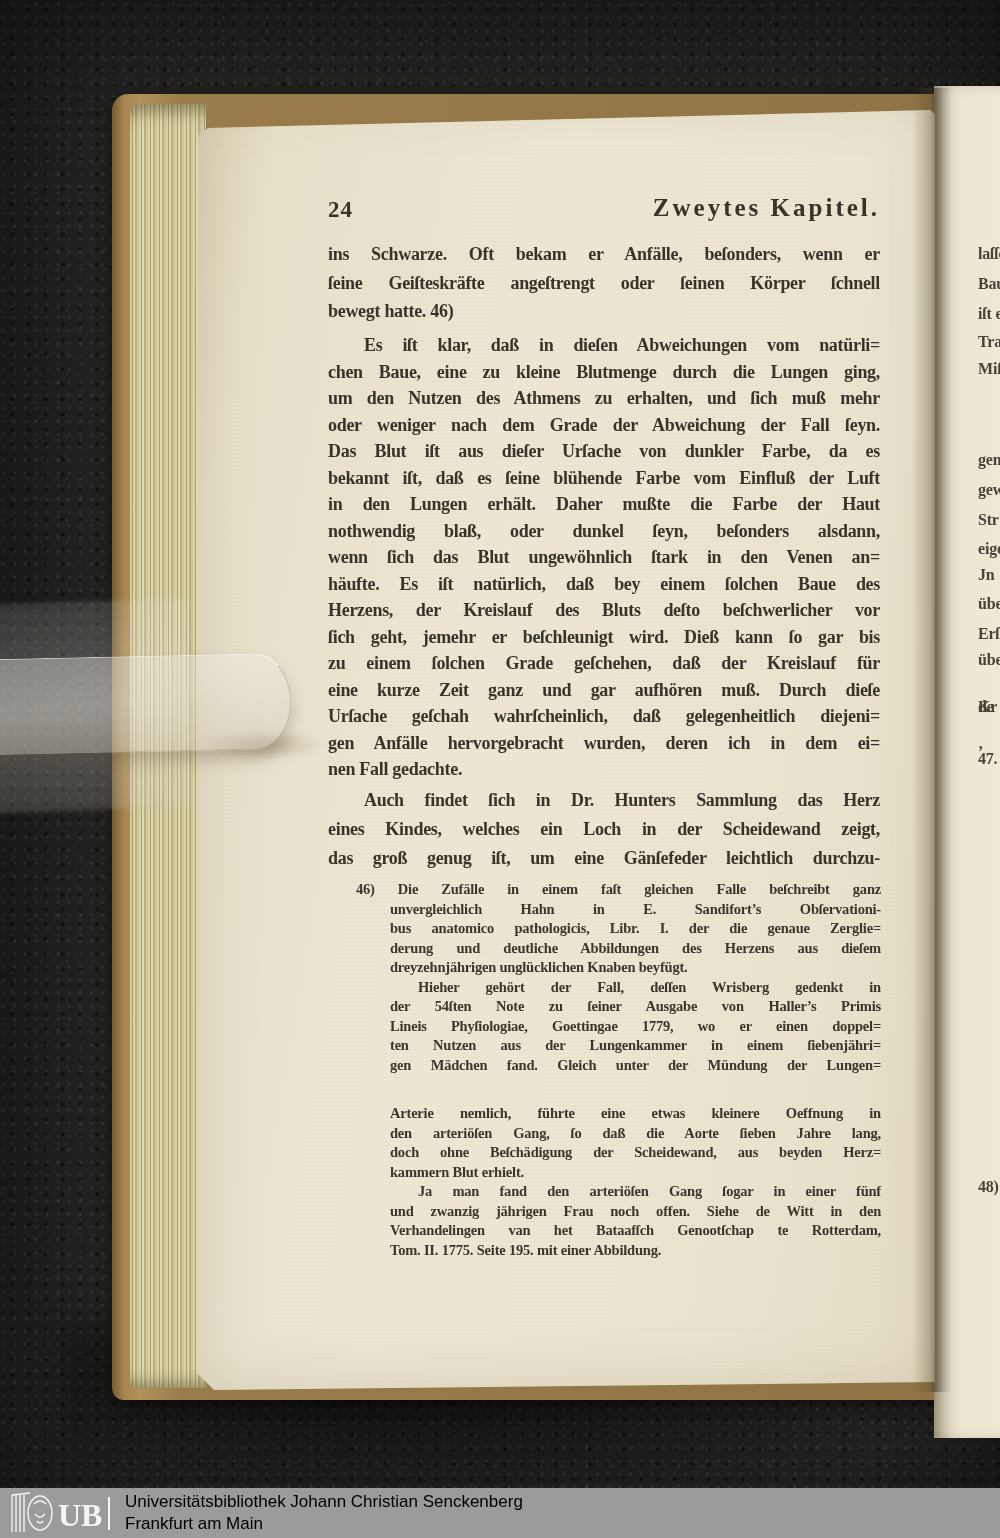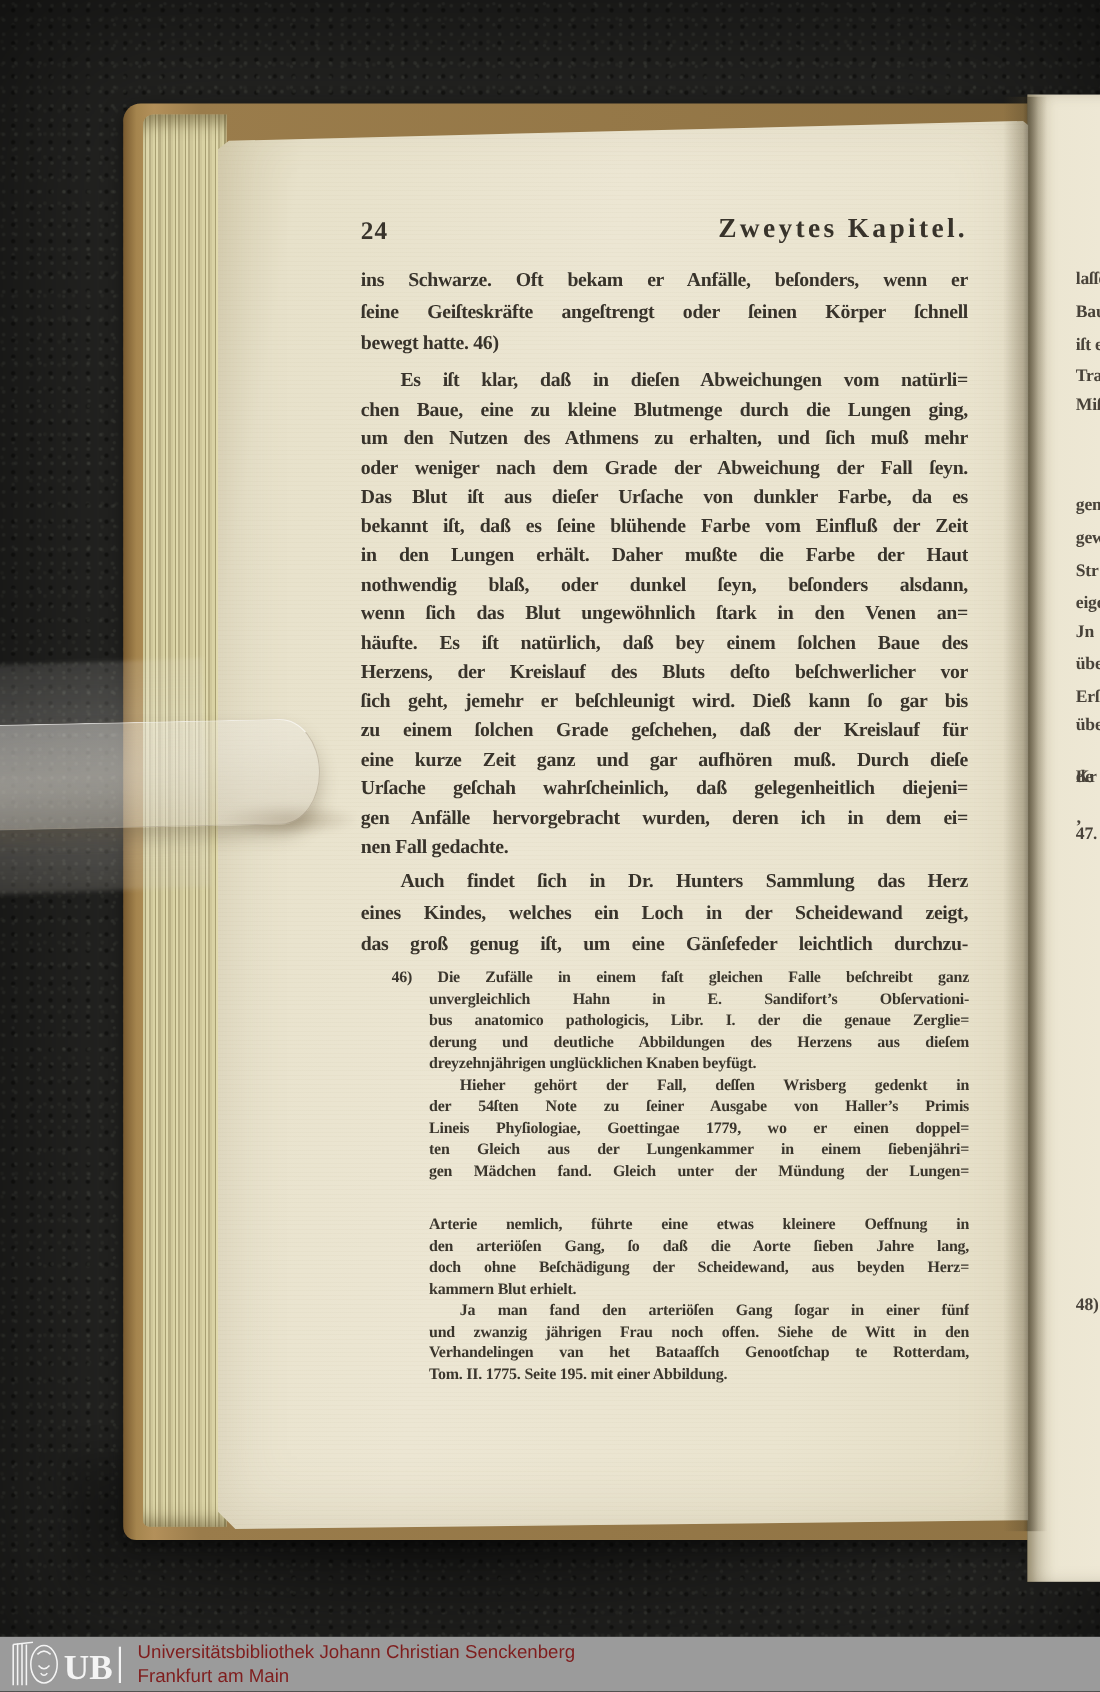--- a/index.html
+++ b/index.html
@@ -100,21 +100,21 @@
     box-shadow:0 10px 16px rgba(90,75,50,.28);
   }
   .plastic-shadow{
     position:absolute;left:196px;top:730px;width:130px;height:30px;
     background:radial-gradient(ellipse,rgba(110,90,60,.38),transparent 70%);
     filter:blur(3px);
   }
   
   .banner{
     position:absolute;left:0;top:1488px;width:1000px;height:50px;
-    background:#9b9b9b;color:#7f1d1d;
+    background:#9b9b9b;color:#000000;
     font-family:"Liberation Sans","DejaVu Sans",sans-serif;
   }
   .logo{position:absolute;left:10px;top:4px;}
   .banner-text{position:absolute;left:125px;top:3px;font-size:17px;line-height:22px;}
 </style>
 </head>
 <body>
 
 <div class="stage">
   <div class="leather"></div>
@@ -154,21 +154,21 @@
         <div class="line">ins Schwarze.  Oft bekam er Anfälle, beſonders, wenn er</div>
         <div class="line">ſeine Geiſteskräfte angeſtrengt oder ſeinen Körper ſchnell</div>
         <div class="line end">bewegt hatte. 46)</div>
       </div>
     <div class="para p2">
         <div class="line" style="padding-left: 36px;">Es iſt klar, daß in dieſen Abweichungen vom natürli=</div>
         <div class="line">chen Baue, eine zu kleine Blutmenge durch die Lungen ging,</div>
         <div class="line">um den Nutzen des Athmens zu erhalten, und ſich muß mehr</div>
         <div class="line">oder weniger nach dem Grade der Abweichung der Fall ſeyn.</div>
         <div class="line">Das Blut iſt aus dieſer Urſache von dunkler Farbe, da es</div>
-        <div class="line">bekannt iſt, daß es ſeine blühende Farbe vom Einfluß der Zeit</div>
+        <div class="line">bekannt iſt, daß es ſeine blühende Farbe vom Einfluß der Luft</div>
         <div class="line">in den Lungen erhält.  Daher mußte die Farbe der Haut</div>
         <div class="line">nothwendig blaß, oder dunkel ſeyn, beſonders alsdann,</div>
         <div class="line">wenn ſich das Blut ungewöhnlich ſtark in den Venen an=</div>
         <div class="line">häufte.  Es iſt natürlich, daß bey einem ſolchen Baue des</div>
         <div class="line">Herzens, der Kreislauf des Bluts deſto beſchwerlicher vor</div>
         <div class="line">ſich geht, jemehr er beſchleunigt wird.  Dieß kann ſo gar bis</div>
         <div class="line">zu einem ſolchen Grade geſchehen, daß der Kreislauf für</div>
         <div class="line">eine kurze Zeit ganz und gar aufhören muß.  Durch dieſe</div>
         <div class="line">Urſache geſchah wahrſcheinlich, daß gelegenheitlich diejeni=</div>
         <div class="line">gen Anfälle hervorgebracht wurden, deren ich in dem ei=</div>
@@ -181,21 +181,21 @@
       </div>
     <div class="footnote">
         <div class="line">46) Die Zufälle in einem faſt gleichen Falle beſchreibt ganz</div>
         <div class="line" style="padding-left: 34px;">unvergleichlich Hahn in E. Sandifort’s Obſervationi-</div>
         <div class="line" style="padding-left: 34px;">bus anatomico pathologicis, Libr. I. der die genaue Zerglie=</div>
         <div class="line" style="padding-left: 34px;">derung und deutliche Abbildungen des Herzens aus dieſem</div>
         <div class="line end" style="padding-left: 34px;">dreyzehnjährigen unglücklichen Knaben beyfügt.</div>
         <div class="line" style="padding-left: 62px;">Hieher gehört der Fall, deſſen Wrisberg gedenkt in</div>
         <div class="line" style="padding-left: 34px;">der 54ſten Note zu ſeiner Ausgabe von Haller’s Primis</div>
         <div class="line" style="padding-left: 34px;">Lineis Phyſiologiae, Goettingae 1779, wo er einen doppel=</div>
-        <div class="line" style="padding-left: 34px;">ten Gleich aus der Lungenkammer in einem ſiebenjähri=</div>
+        <div class="line" style="padding-left: 34px;">ten Nutzen aus der Lungenkammer in einem ſiebenjähri=</div>
         <div class="line" style="padding-left: 34px;">gen Mädchen fand.  Gleich unter der Mündung der Lungen=</div>
         <div class="line" style="padding-left: 34px; margin-top: 29px;">Arterie nemlich, führte eine etwas kleinere Oeffnung in</div>
         <div class="line" style="padding-left: 34px;">den arteriöſen Gang, ſo daß die Aorte ſieben Jahre lang,</div>
         <div class="line" style="padding-left: 34px;">doch ohne Beſchädigung der Scheidewand, aus beyden Herz=</div>
         <div class="line end" style="padding-left: 34px;">kammern Blut erhielt.</div>
         <div class="line" style="padding-left: 62px;">Ja man fand den arteriöſen Gang ſogar in einer fünf</div>
         <div class="line" style="padding-left: 34px;">und zwanzig jährigen Frau noch offen.  Siehe de Witt in den</div>
         <div class="line" style="padding-left: 34px;">Verhandelingen van het Bataafſch Genootſchap te Rotterdam,</div>
         <div class="line end" style="padding-left: 34px;">Tom. II. 1775. Seite 195. mit einer Abbildung.</div>
       </div>

